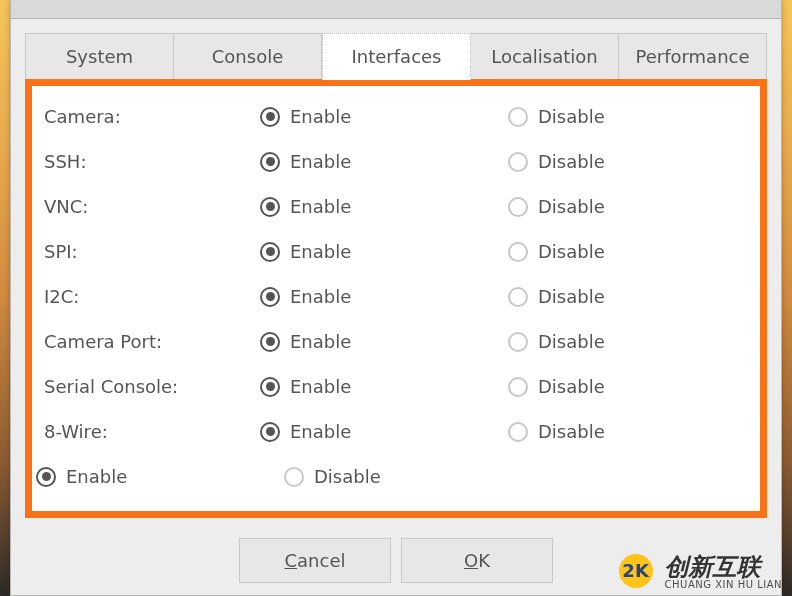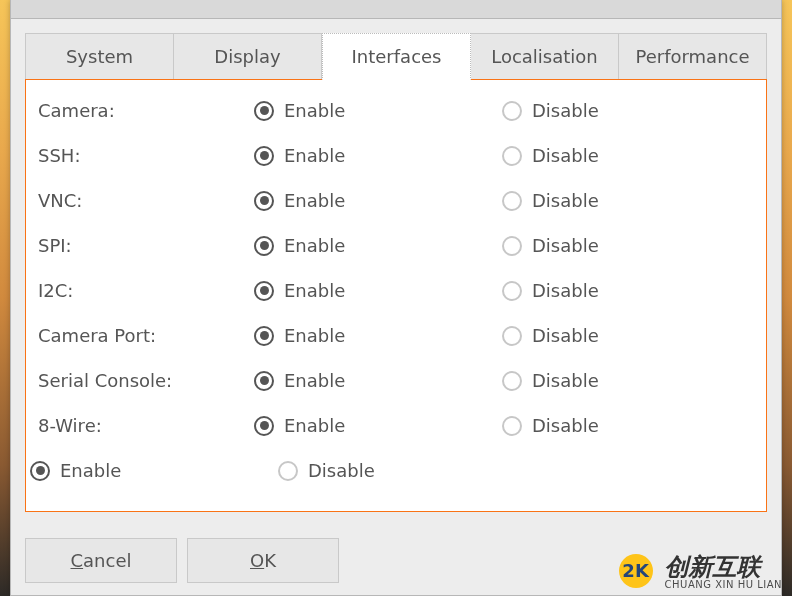--- a/index.html
+++ b/index.html
@@ -65,21 +65,21 @@
     background: #ffffff;
     border: 1px dotted #bcbcbc;
     position: relative;
     z-index: 2;
     border-bottom: 1px solid #ffffff;
     margin-bottom: -1px;
   }
   .tabpanel {
     flex: 1;
     background: #ffffff;
-    border: 1px solid #f97316;
+    border: 7px solid #f97316;
     padding: 8px 4px 6px 4px;
     box-shadow: inset 0 0 0 1px rgba(0,0,0,0);
   }
   .row {
     display: flex;
     align-items: center;
     height: 45px;
   }
   .row .label {
     flex: 0 0 216px;
@@ -108,22 +108,22 @@
     border-color: #555555;
   }
   .radio.checked .dot {
     width: 9px;
     height: 9px;
     border-radius: 50%;
     background: #555555;
   }
   .button-row {
     display: flex;
-    justify-content: flex-start;
-    padding-top: 26px;
+    justify-content: center;
+    padding-top: 20px;
     gap: 10px;
   }
   .btn {
     min-width: 110px;
     text-align: center;
     padding: 11px 20px;
     background: #e7e7e7;
     border: 1px solid #c9c9c9;
     color: #555555;
     cursor: default;
@@ -177,21 +177,21 @@
 <body>
 
 <div class="desktop">
   <div class="window">
     <div class="titlebar"></div>
 
     <div class="content">
 
       <div class="tabs">
         <div class="tab">System</div>
-        <div class="tab">Display</div>
+        <div class="tab">Console</div>
         <div class="tab active">Interfaces</div>
         <div class="tab">Localisation</div>
         <div class="tab">Performance</div>
       </div>
 
       <div class="tabpanel">
 
         <div class="row">
           <div class="label">Camera:</div>
           <div class="opt">

